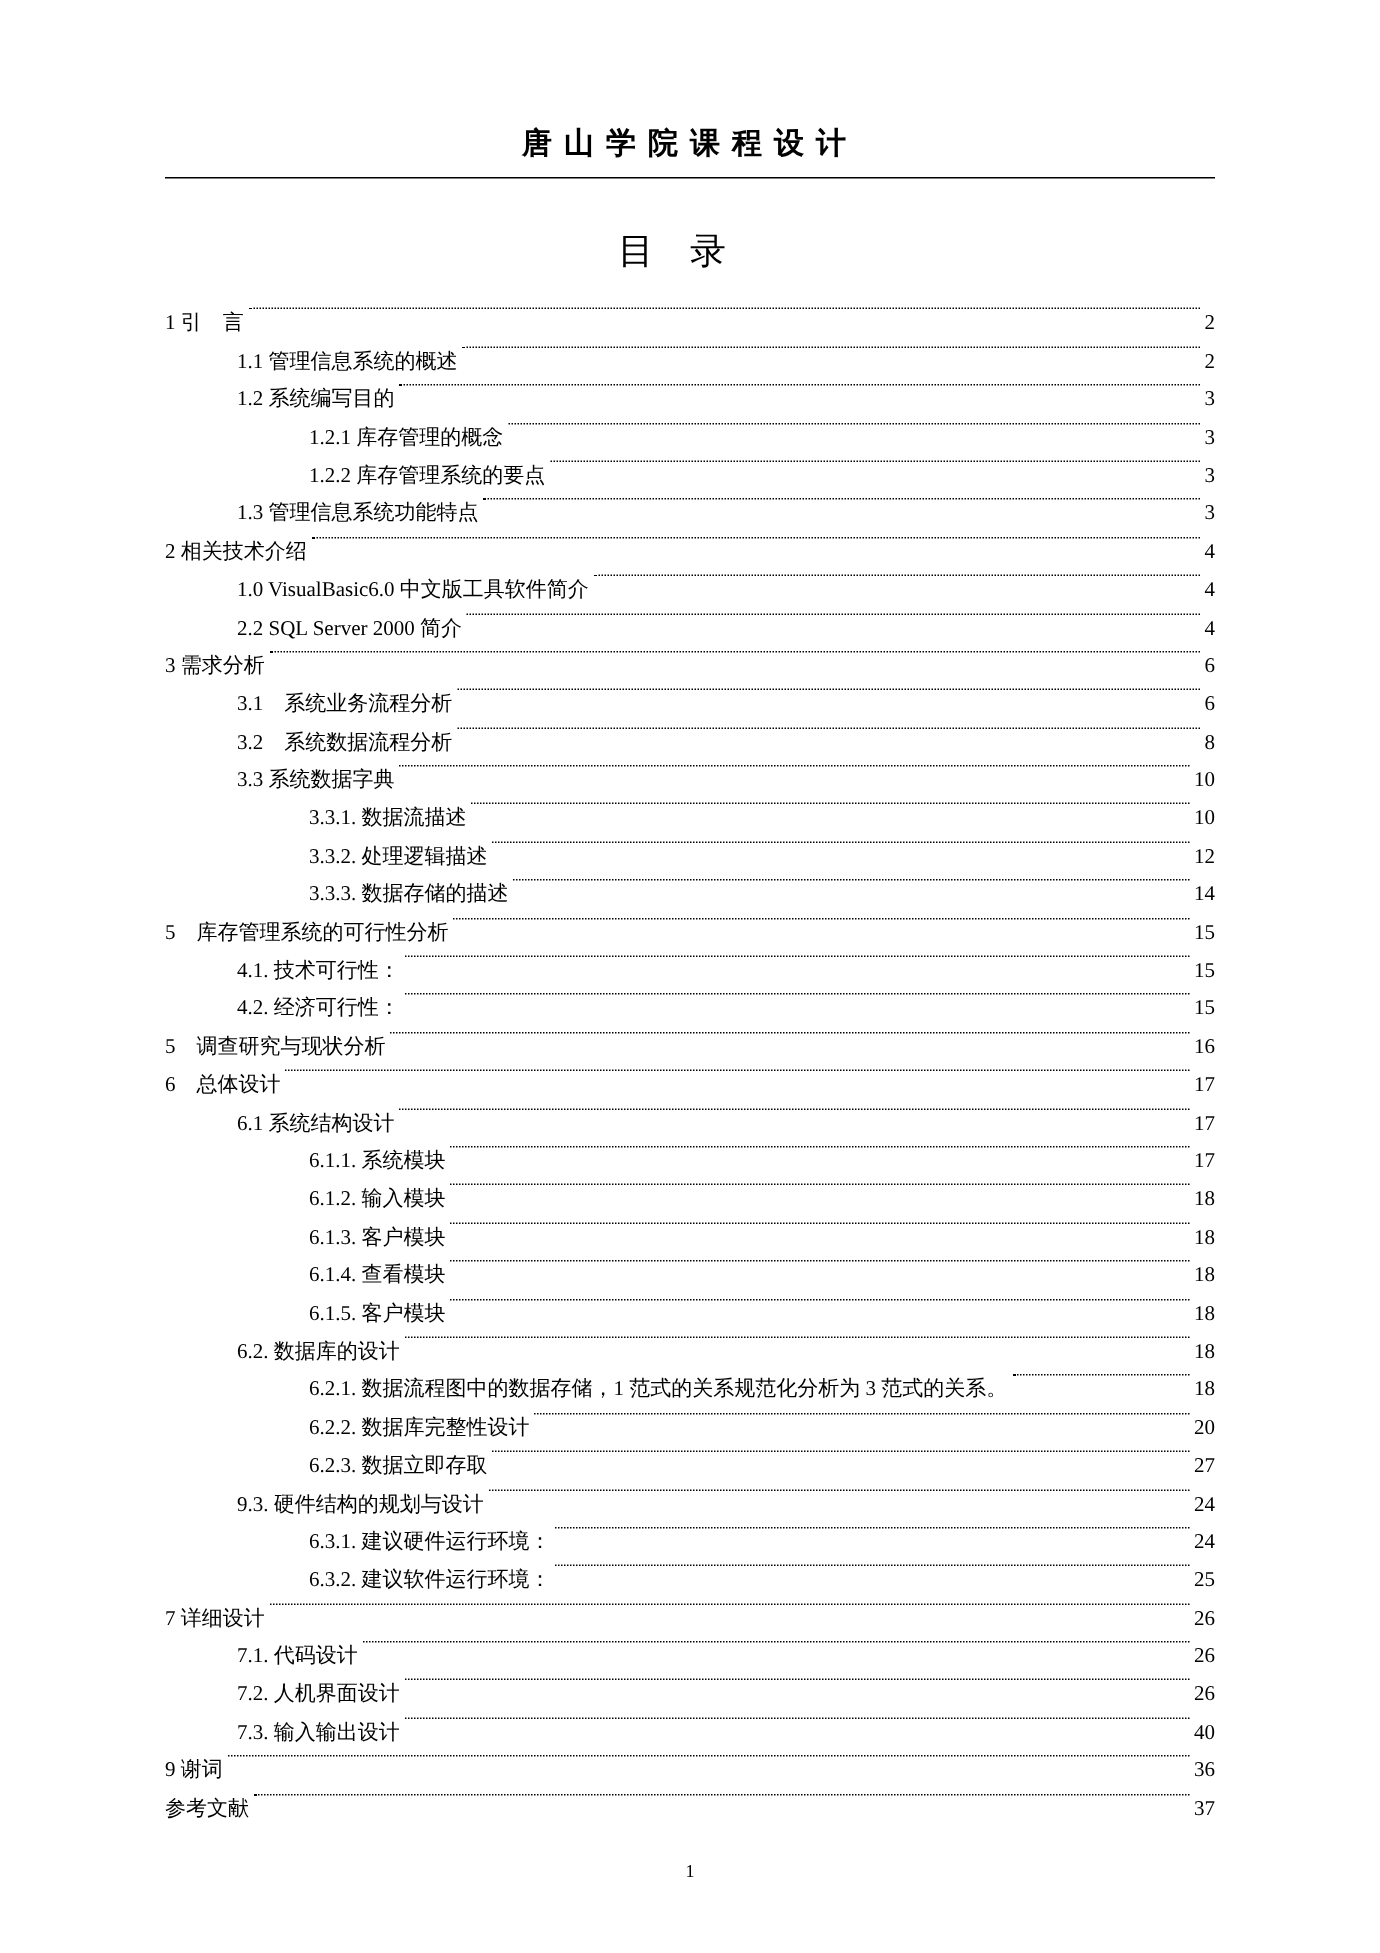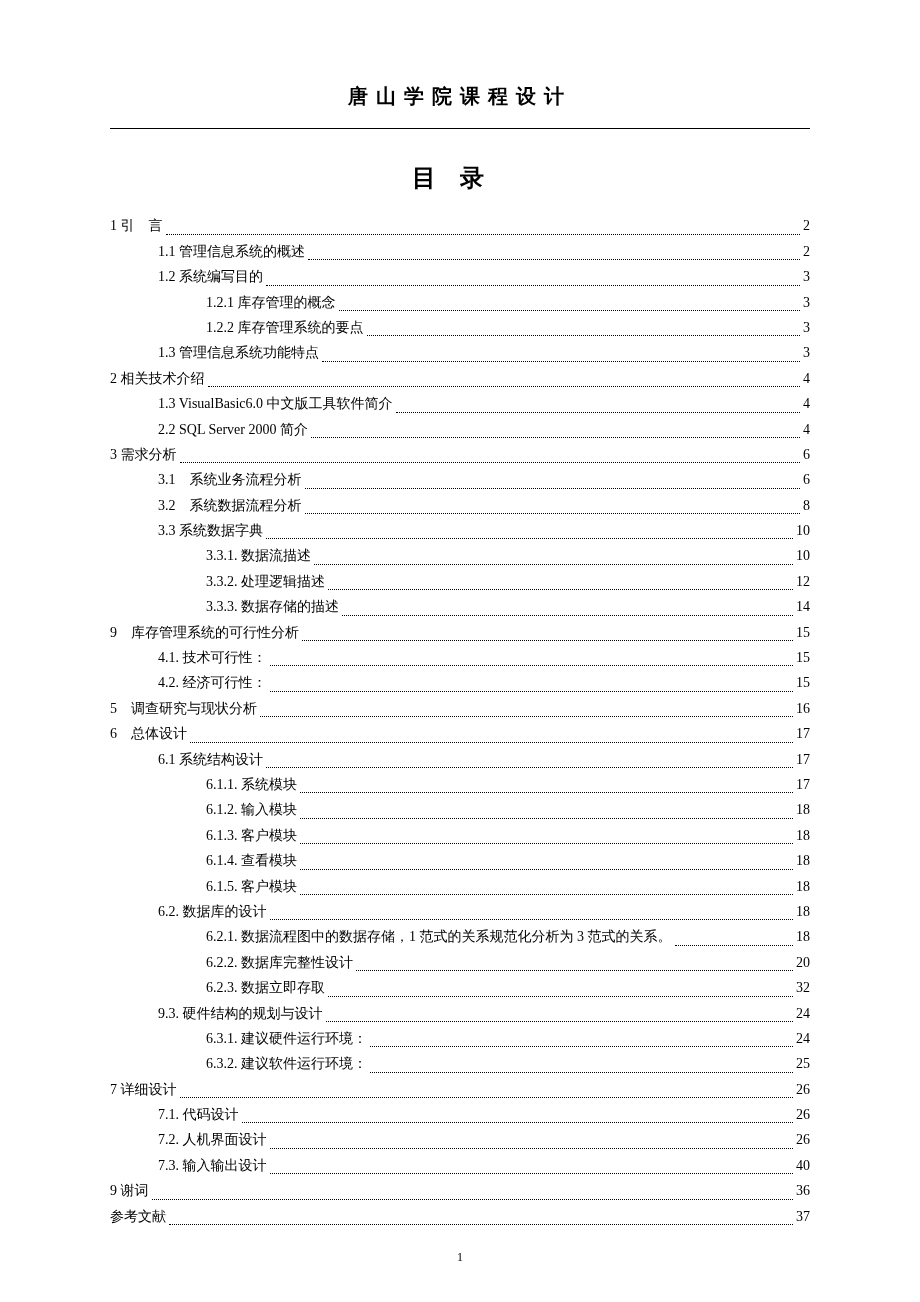--- a/index.html
+++ b/index.html
@@ -15,34 +15,34 @@
       padding: 80px 110px 40px;
       font-size: 14px;
       line-height: 1.6;
       color: #000;
     }
     .header-title {
       text-align: center;
       font-size: 20px;
       letter-spacing: 8px;
       font-weight: bold;
-      padding-bottom: 16px;
+      padding-bottom: 6px;
       border-bottom: 1.5px solid #000;
       margin-bottom: 30px;
     }
     .toc-title {
       text-align: center;
       font-size: 24px;
-      font-weight: bold;
+      font-weight: normal;
       letter-spacing: 24px;
       margin-bottom: 18px;
     }
     .toc-entry {
       display: flex;
-      align-items: flex-end;
+      align-items: flex-start;
       white-space: nowrap;
       margin-bottom: 3px;
       font-size: 14px;
     }
     .toc-label {
       flex-shrink: 0;
     }
     .toc-leader {
       flex: 1;
       border-bottom: 1.5px dotted #000;
@@ -99,21 +99,21 @@
       <span class="toc-label">1.3 管理信息系统功能特点</span>
       <span class="toc-leader"></span>
       <span class="toc-page">3</span>
     </div>
     <div class="toc-entry indent-0">
       <span class="toc-label">2 相关技术介绍</span>
       <span class="toc-leader"></span>
       <span class="toc-page">4</span>
     </div>
     <div class="toc-entry indent-1">
-      <span class="toc-label">1.3 VisualBasic6.0 中文版工具软件简介</span>
+      <span class="toc-label">1.0 VisualBasic6.0 中文版工具软件简介</span>
       <span class="toc-leader"></span>
       <span class="toc-page">4</span>
     </div>
     <div class="toc-entry indent-1">
       <span class="toc-label">2.2 SQL Server 2000 简介</span>
       <span class="toc-leader"></span>
       <span class="toc-page">4</span>
     </div>
     <div class="toc-entry indent-0">
       <span class="toc-label">3 需求分析</span>
@@ -144,21 +144,21 @@
       <span class="toc-label">3.3.2. 处理逻辑描述</span>
       <span class="toc-leader"></span>
       <span class="toc-page">12</span>
     </div>
     <div class="toc-entry indent-2">
       <span class="toc-label">3.3.3. 数据存储的描述</span>
       <span class="toc-leader"></span>
       <span class="toc-page">14</span>
     </div>
     <div class="toc-entry indent-0">
-      <span class="toc-label">9　库存管理系统的可行性分析</span>
+      <span class="toc-label">5　库存管理系统的可行性分析</span>
       <span class="toc-leader"></span>
       <span class="toc-page">15</span>
     </div>
     <div class="toc-entry indent-1">
       <span class="toc-label">4.1. 技术可行性：</span>
       <span class="toc-leader"></span>
       <span class="toc-page">15</span>
     </div>
     <div class="toc-entry indent-1">
       <span class="toc-label">4.2. 经济可行性：</span>
@@ -216,21 +216,21 @@
       <span class="toc-page">18</span>
     </div>
     <div class="toc-entry indent-2">
       <span class="toc-label">6.2.2. 数据库完整性设计</span>
       <span class="toc-leader"></span>
       <span class="toc-page">20</span>
     </div>
     <div class="toc-entry indent-2">
       <span class="toc-label">6.2.3. 数据立即存取</span>
       <span class="toc-leader"></span>
-      <span class="toc-page">32</span>
+      <span class="toc-page">27</span>
     </div>
     <div class="toc-entry indent-1">
       <span class="toc-label">9.3. 硬件结构的规划与设计</span>
       <span class="toc-leader"></span>
       <span class="toc-page">24</span>
     </div>
     <div class="toc-entry indent-2">
       <span class="toc-label">6.3.1. 建议硬件运行环境：</span>
       <span class="toc-leader"></span>
       <span class="toc-page">24</span>

